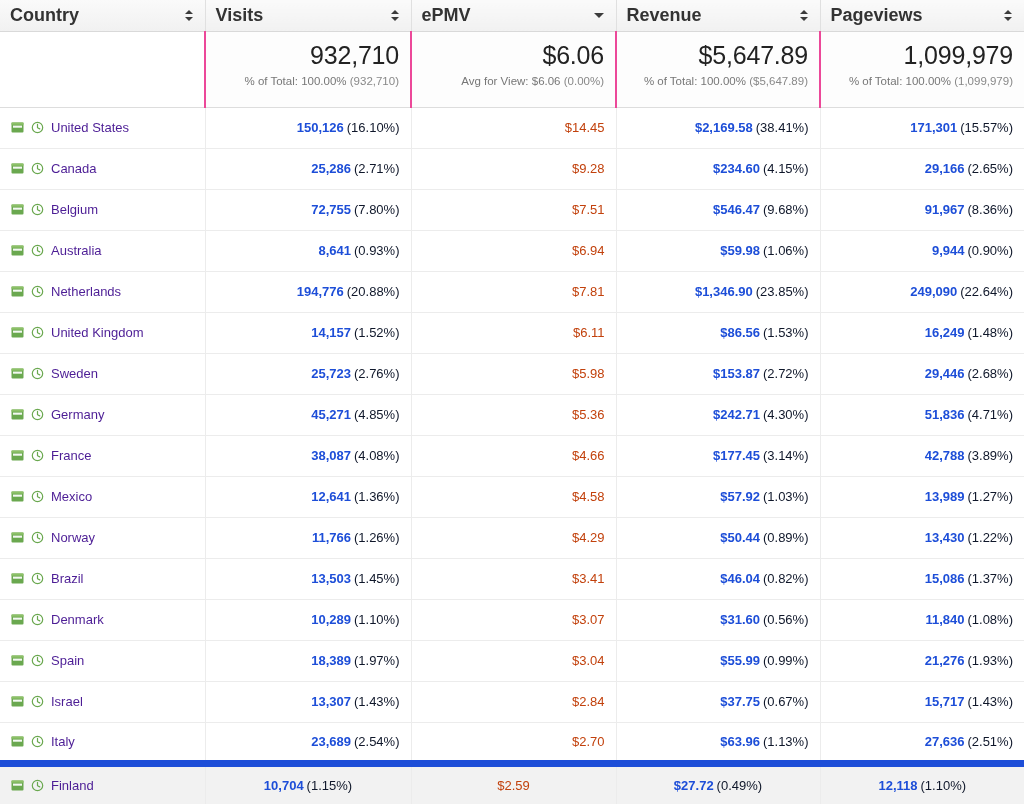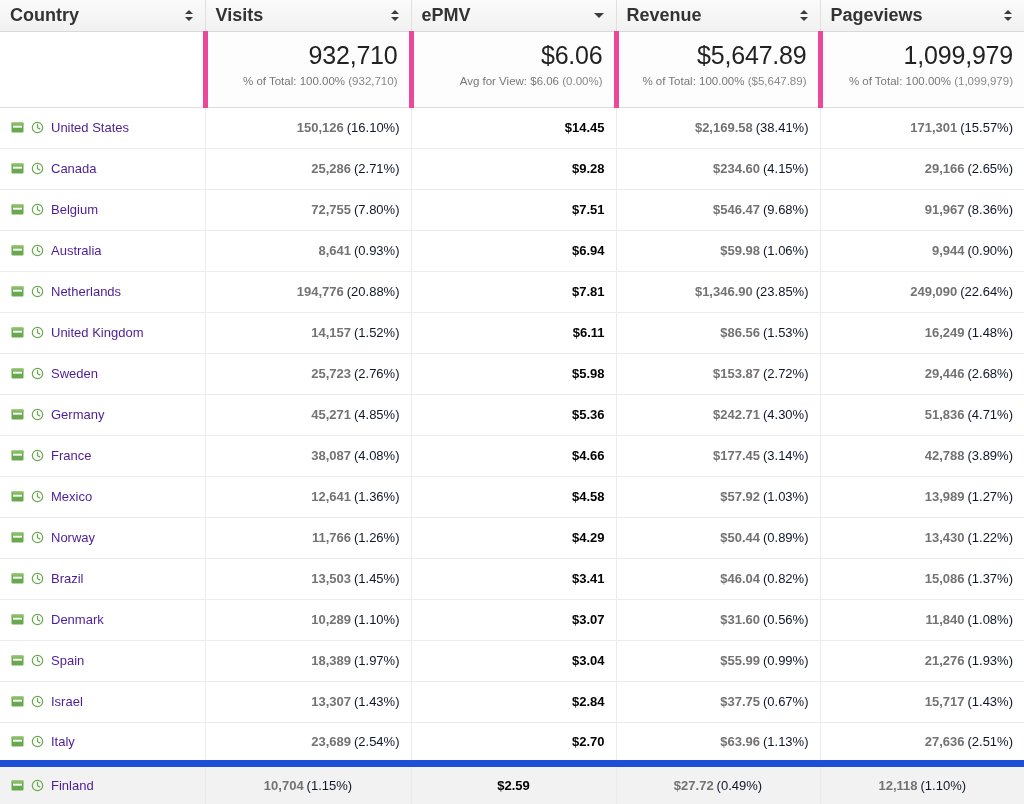--- a/index.html
+++ b/index.html
@@ -73,21 +73,21 @@
   .chev-down { border-top: 4px solid #3c3c3c; }
   .sort-active .chev-down {
     border-left-width: 5px; border-right-width: 5px; border-top-width: 5px;
   }
 
   
   tbody tr.summary-row td {
     height: 76px;
     padding: 8px 11px 10px 11px;
     border-bottom: 1px solid #dddddd;
-    border-right: 5px solid #ec4899;
+    border-right: 2px solid #ec4899;
     background: #fdfdfd;
     vertical-align: top;
     text-align: right;
   }
   tbody tr.summary-row td:last-child { border-right: none; }
   tbody tr.summary-row td.country-cell { background: #ffffff; }
 
   .sum-big {
     font-size: 25px;
     color: #222222;
@@ -131,23 +131,23 @@
     gap: 7px;
   }
   .ico { flex: 0 0 auto; display: inline-block; line-height: 0; }
   .country-name {
     color: #4c1d95;
     font-size: 13px;
     cursor: pointer;
   }
 
   
-  .metric-main { font-weight: bold; color: #737373; }
+  .metric-main { font-weight: bold; color: #1d4ed8; }
   .metric-pct  { color: #0f172a; font-weight: normal; margin-left: 3px; }
-  .metric-plain { font-weight: bold; color: #000000; }
+  .metric-plain { font-weight: normal; color: #c2410c; }
 </style>
 </head>
 <body>
 
 <table class="report-table">
   <colgroup>
     <col class="c-country">
       <col class="c-visits">
       <col class="c-epmv">
       <col class="c-revenue">

